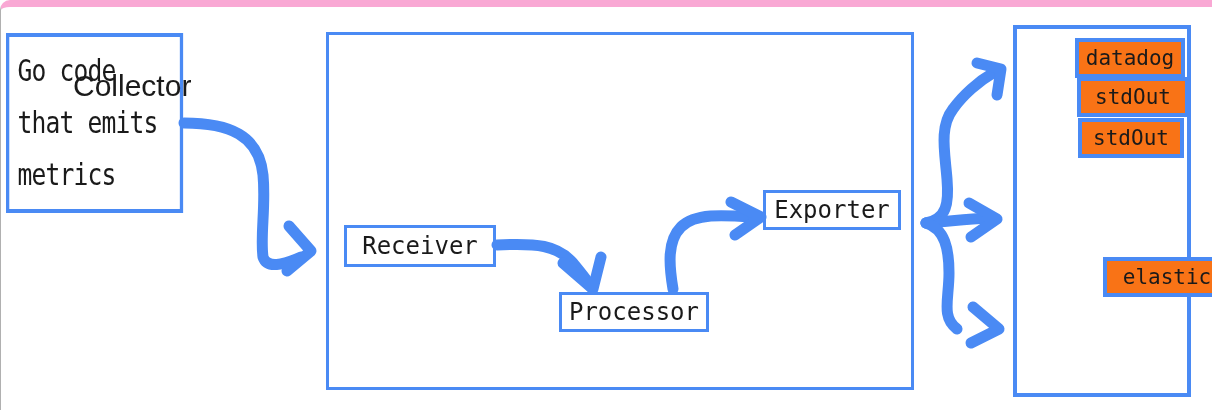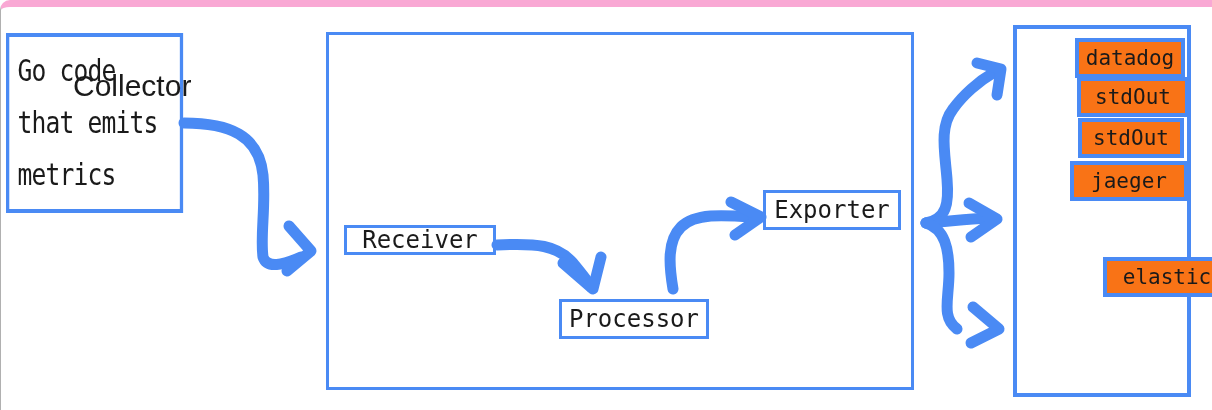--- a/index.html
+++ b/index.html
@@ -50,22 +50,22 @@
     border-width:3px;
     display:block;
   }
   #collector-title{
     position:absolute;
     left:72px; top:62px;
     font-size:30px;
     color:#1a1a1a;
     font-family:Liberation Sans, sans-serif;
   }
-  #receiver{ left:343px; top:218px; width:152px; height:30px; font-size:24px; border-width:3px;}
-  #processor{ left:558px; top:292px; width:150px; height:40px; font-size:24px; border-width:3px;}
+  #receiver{ left:343px; top:218px; width:152px; height:42px; font-size:24px; border-width:3px;}
+  #processor{ left:558px; top:285px; width:150px; height:40px; font-size:24px; border-width:3px;}
   #exporter{ left:762px; top:183px; width:138px; height:40px; font-size:24px; border-width:3px;}
   
   #backends{
     left:1012px; top:18px; width:178px; height:372px;
     border-width:4px;
     display:block;
   }
   .bk{
     position:absolute;
     box-sizing:border-box;
@@ -98,21 +98,20 @@
 
   <div class="box" id="receiver">Receiver</div>
   <div class="box" id="processor">Processor</div>
   <div class="box" id="exporter">Exporter</div>
 
   <div class="box" id="backends"></div>
 
   <div class="bk" style="left:1044px;top:31px;width:110px;">datadog</div>
   <div class="bk" style="left:1046px;top:70px;width:112px;">stdOut</div>
   <div class="bk" style="left:1047px;top:111px;width:106px;">stdOut</div>
-  <div class="bk" style="left:1039px;top:154px;width:118px;">jaeger</div>
   <div class="bk" style="left:1072px;top:250px;width:128px;">elastic</div>
 
   <svg id="wires" viewBox="0 0 1212 410">
 
     <g>
       <path class="stroke" d="M183,116 C228,116 258,128 262,168 C265,200 259,228 262,250 C266,262 282,258 300,250"></path>
       <path class="stroke" d="M288,219 L310,244 L286,264"></path>
     </g>
 
     <g>

